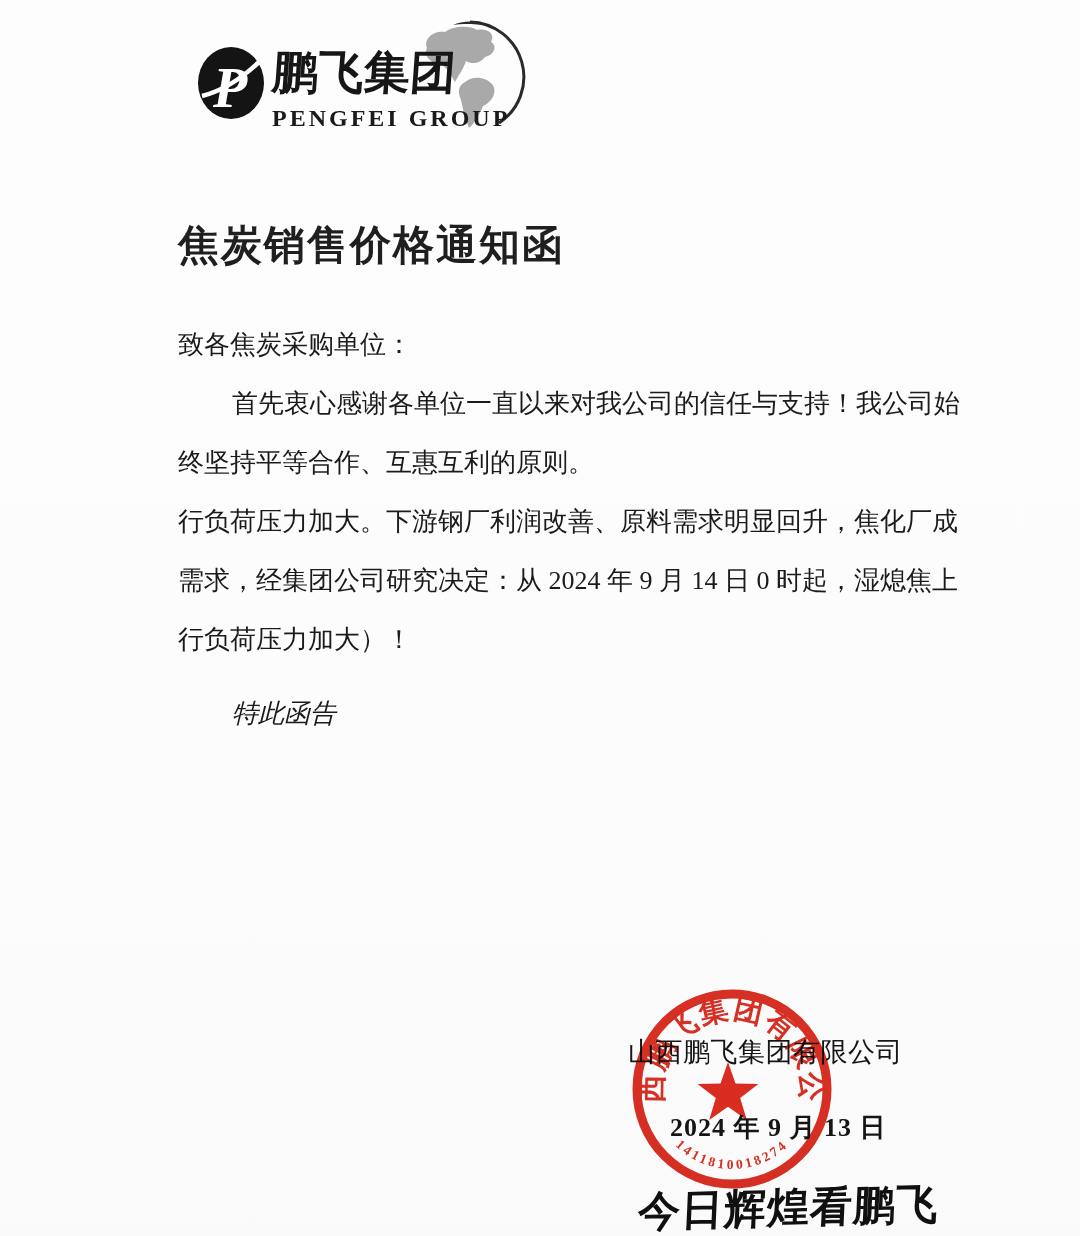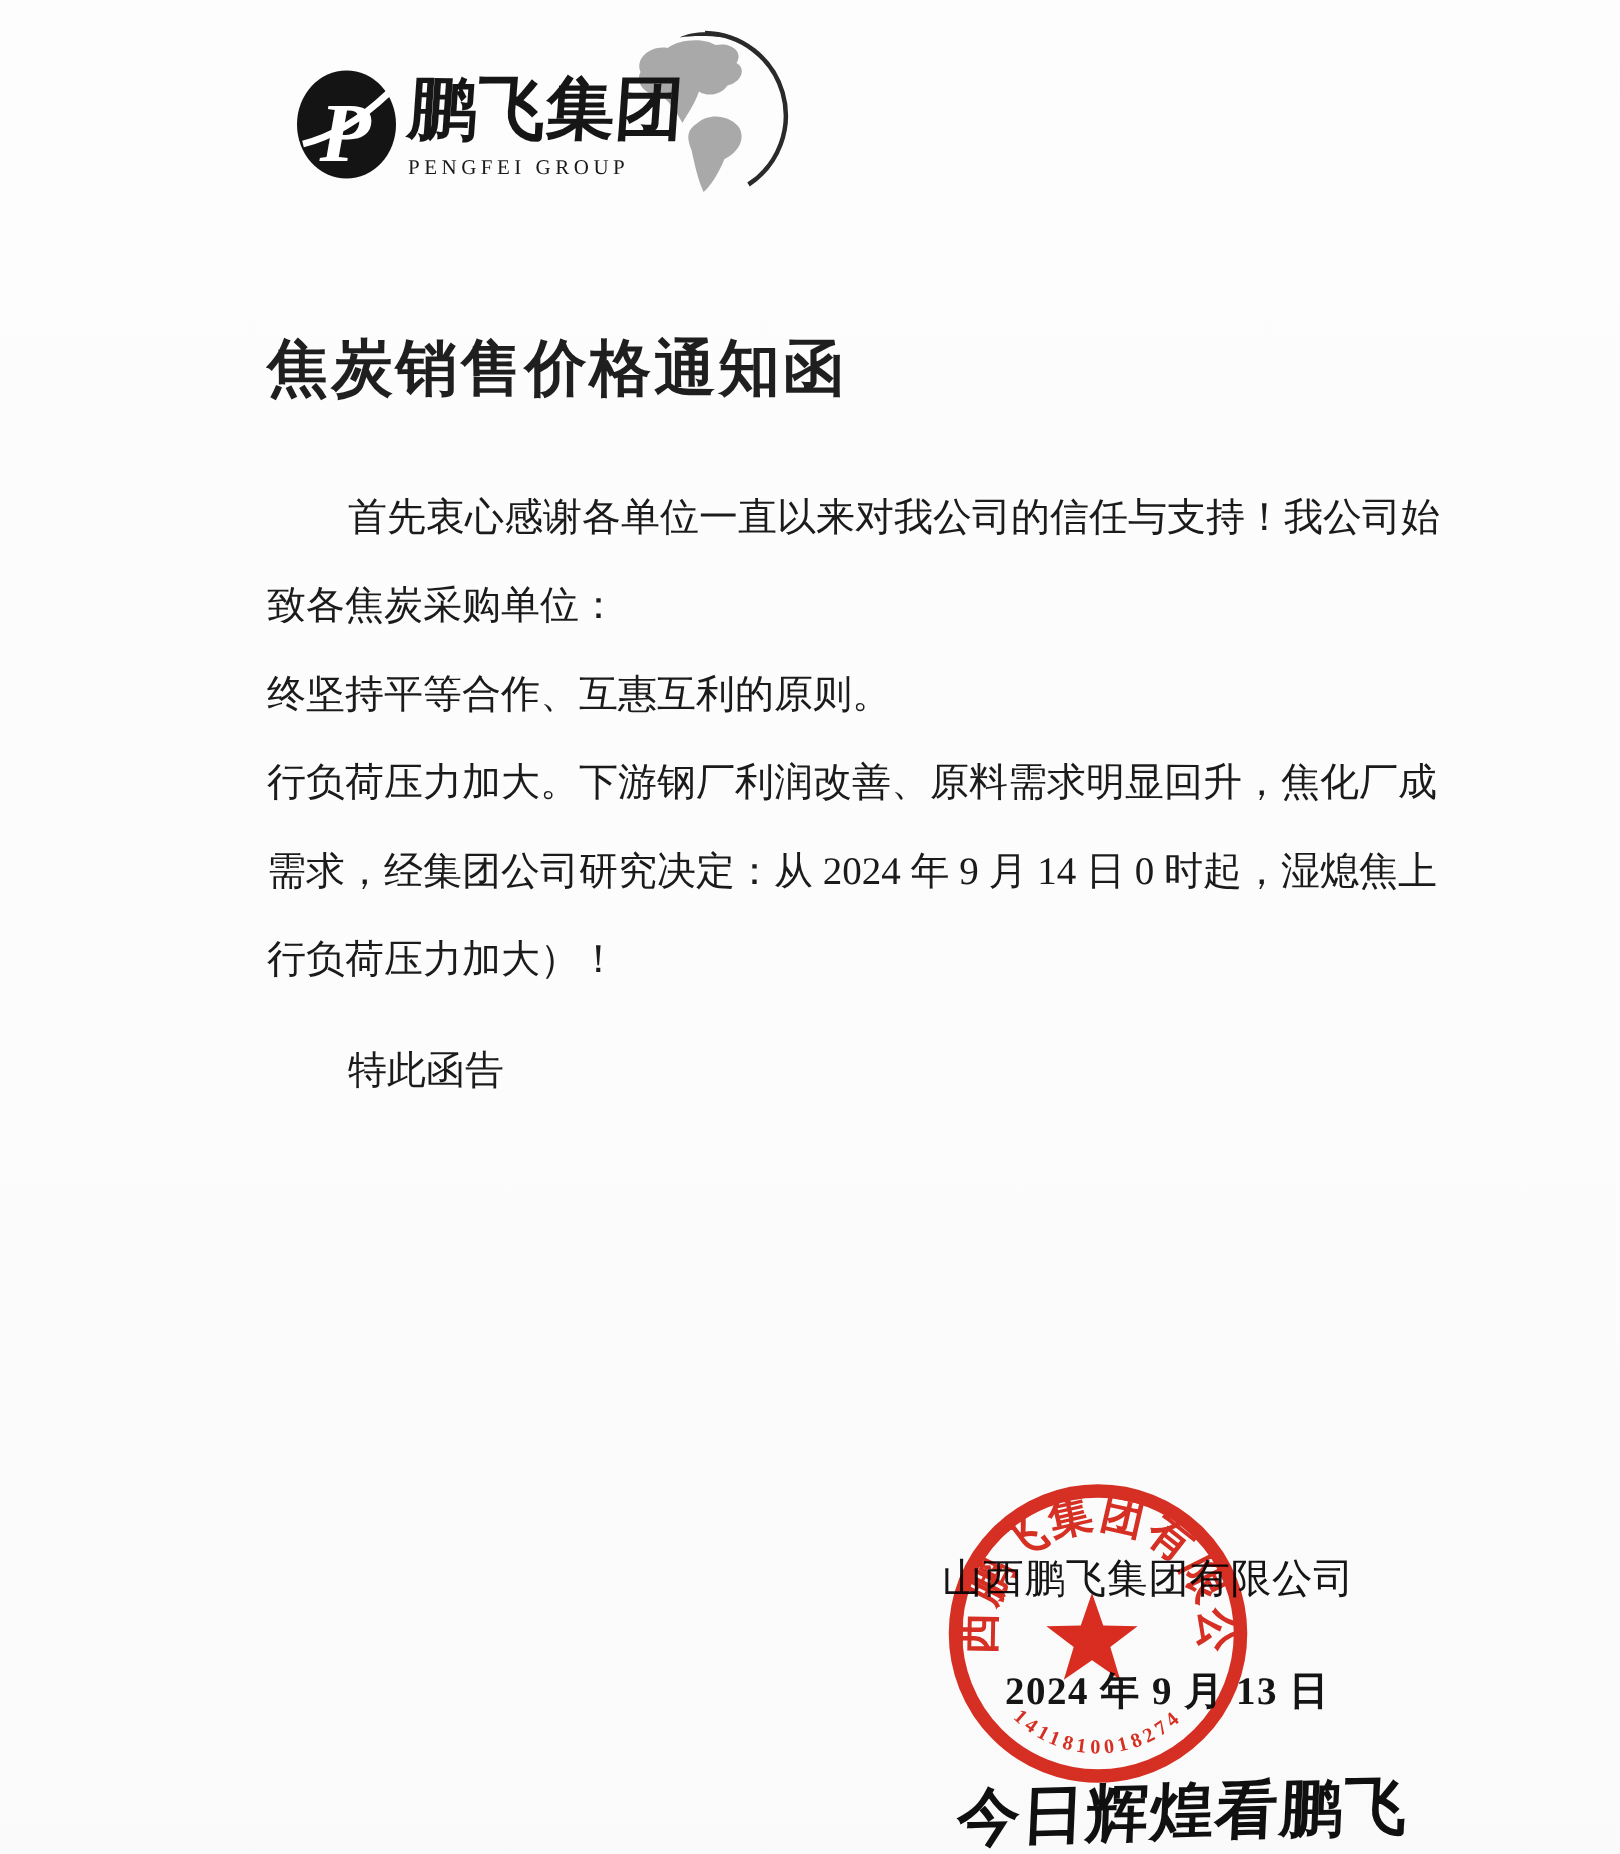--- a/index.html
+++ b/index.html
@@ -16,40 +16,40 @@
 
   
   .logo-globe { position:absolute; left:403px; top:18px; z-index:0; }
   .logo-emblem { position:absolute; left:196px; top:44px; z-index:1; }
   .logo-text { position:absolute; left:272px; top:42px; z-index:1; }
   .logo-cn {
     font-size:46px; font-weight:700; letter-spacing:0px;
     transform:skewX(-4deg); white-space:nowrap; color:#161616;
   }
   .logo-en {
-    margin-top:1px; font-size:14px; font-weight:400; letter-spacing:3px;
+    margin-top:1px; font-size:24px; font-weight:700; letter-spacing:3px;
     color:#1a1a1a; white-space:nowrap;
   }
 
   
   .doc-title {
     position:absolute; left:178px; top:218px; width:782px; margin:0;
     text-align:left; font-size:41px; font-weight:600; letter-spacing:2px;
     color:#1f1f1f; white-space:nowrap;
   }
 
   
   .letter-body {
     position:absolute; left:178px; top:315px; width:790px;
     font-size:26px; color:#1b1b1b;
   }
   .line { height:59px; line-height:59px; white-space:nowrap; }
   .line.indent { text-indent:54px; }
   .line.gap-lg { margin-top:18px; }
-  .line.gap-md { margin-top:15px; }
+  .line.gap-md { margin-top:15px;font-style:italic; }
 
   
   .closing-company {
     position:absolute; left:628px; top:1034px; z-index:1;
     font-size:27px; letter-spacing:0.5px; white-space:nowrap; color:#151515;
   }
   .closing-date {
     position:absolute; left:670px; top:1110px; z-index:1;
     font-size:26px; letter-spacing:1px; white-space:nowrap; color:#151515;font-weight:bold;
   }
@@ -85,22 +85,22 @@
   </svg>
 
   <div class="logo-text">
     <div class="logo-cn">鹏飞集团</div>
     <div class="logo-en">PENGFEI GROUP</div>
   </div>
 
   <h1 class="doc-title">焦炭销售价格通知函</h1>
 
   <div class="letter-body">
+    <div class="line">致各焦炭采购单位：</div>
     <div class="line indent">首先衷心感谢各单位一直以来对我公司的信任与支持！我公司始</div>
-    <div class="line">致各焦炭采购单位：</div>
     <div class="line">终坚持平等合作、互惠互利的原则。</div>
     <div class="line">行负荷压力加大。下游钢厂利润改善、原料需求明显回升，焦化厂成</div>
     <div class="line">需求，经集团公司研究决定：从 2024 年 9 月 14 日 0 时起，湿熄焦上</div>
     <div class="line">行负荷压力加大）！</div>
     <div class="line indent gap-md">特此函告</div>
   </div>
 
   <div class="closing-company">山西鹏飞集团有限公司</div>
   <div class="closing-date">2024 年 9 月 13 日</div>
 

